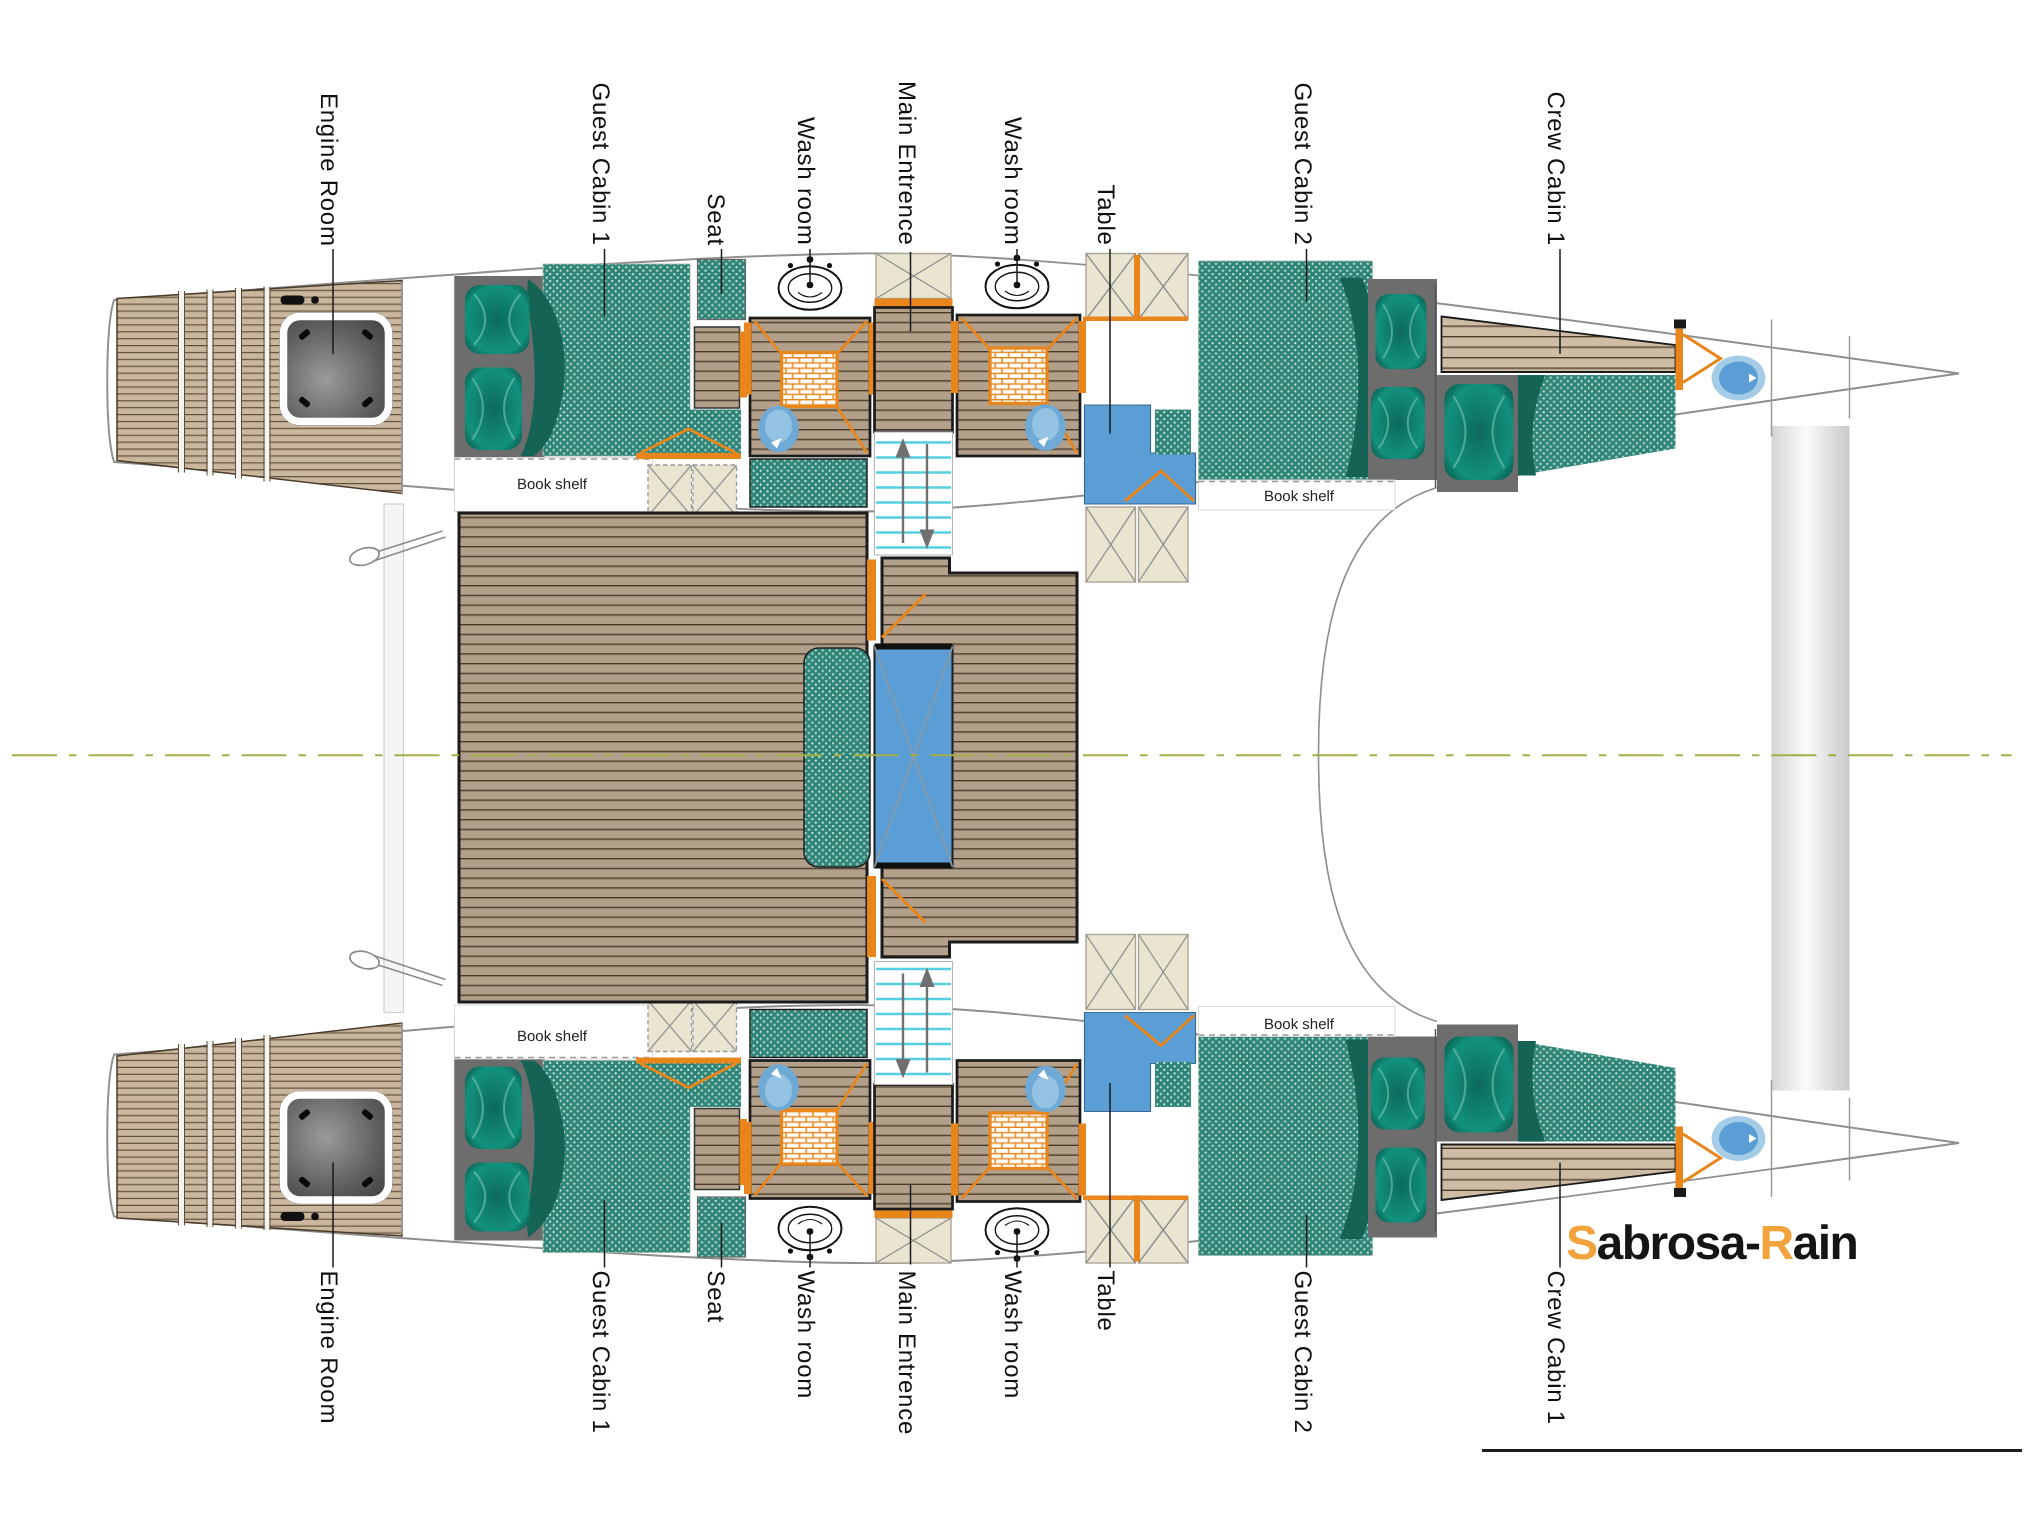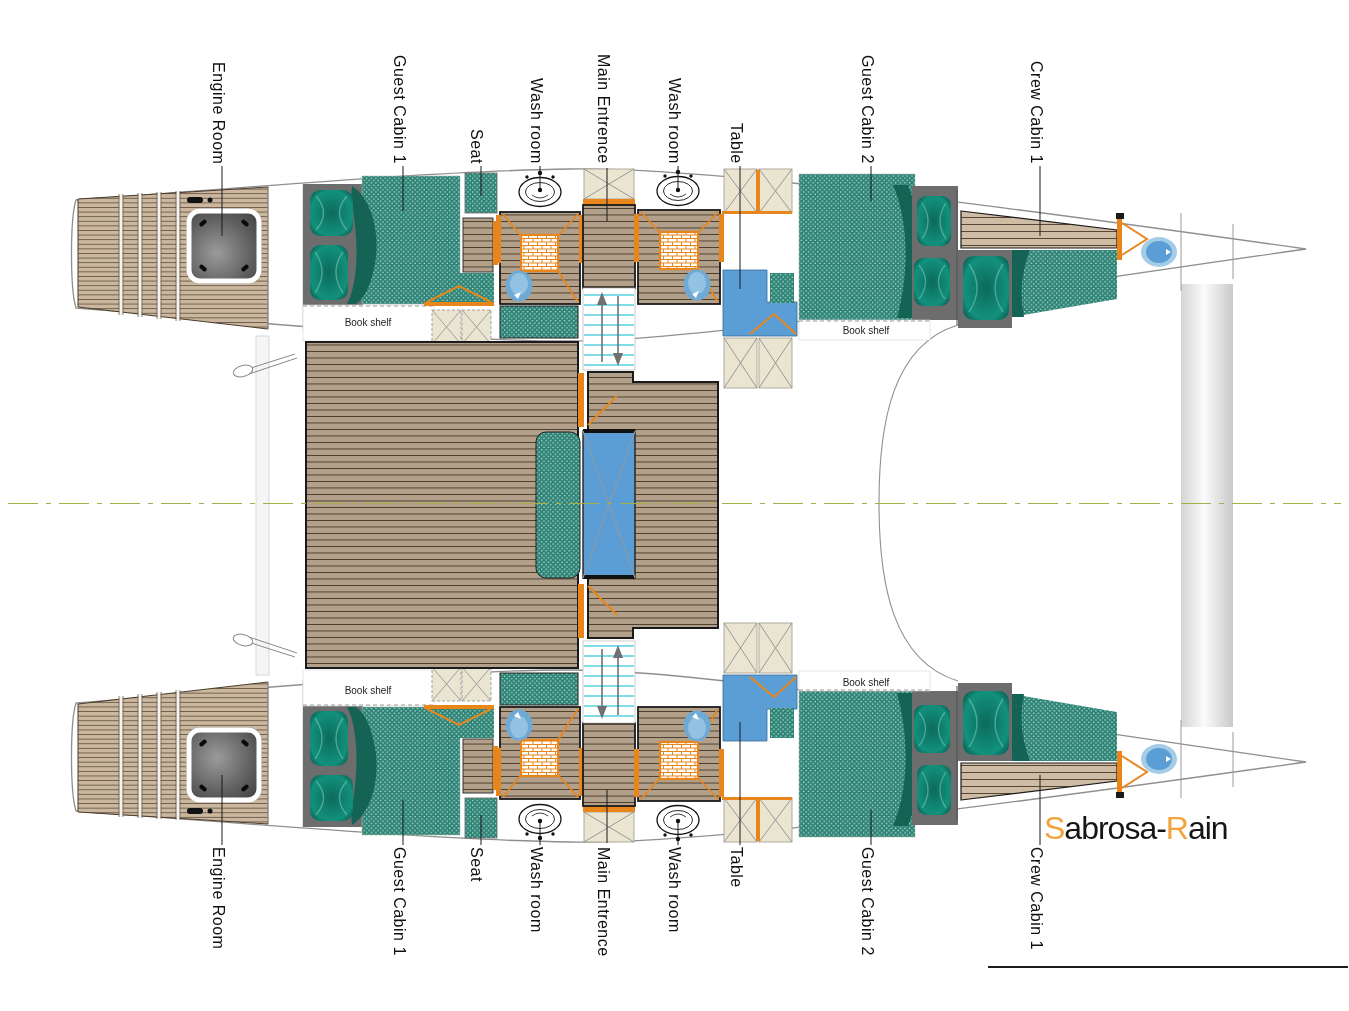--- a/index.html
+++ b/index.html
@@ -3,21 +3,21 @@
 <meta charset="utf-8">
 <style>
   html,body{margin:0;padding:0;background:#fff;}
   .stage{position:relative;width:1349px;height:1011px;background:#fff;overflow:hidden;
          font-family:"Liberation Sans",sans-serif;}
   .stage svg{position:absolute;left:0;top:0;}
   .vlabel{position:absolute;writing-mode:vertical-rl;text-orientation:mixed;
           font-size:16px;color:#101010;white-space:nowrap;letter-spacing:.5px;}
   .vtop{top:0;height:164px;text-align:end;}
   .vbot{top:847px;height:170px;text-align:start;}
-  .logo{position:absolute;left:1044px;top:810px;font-size:32px;font-weight:normal;
+  .logo{position:absolute;left:1044px;top:810px;font-size:32px;font-weight:bold;
         letter-spacing:-1px;color:#151515;}
   .logo .accent{color:#f2a33c;}
 </style>
 </head>
 <body>
 
 <div class="stage">
 
 <svg width="1349" height="1011" viewBox="0 0 1349 1011">
   <defs>

